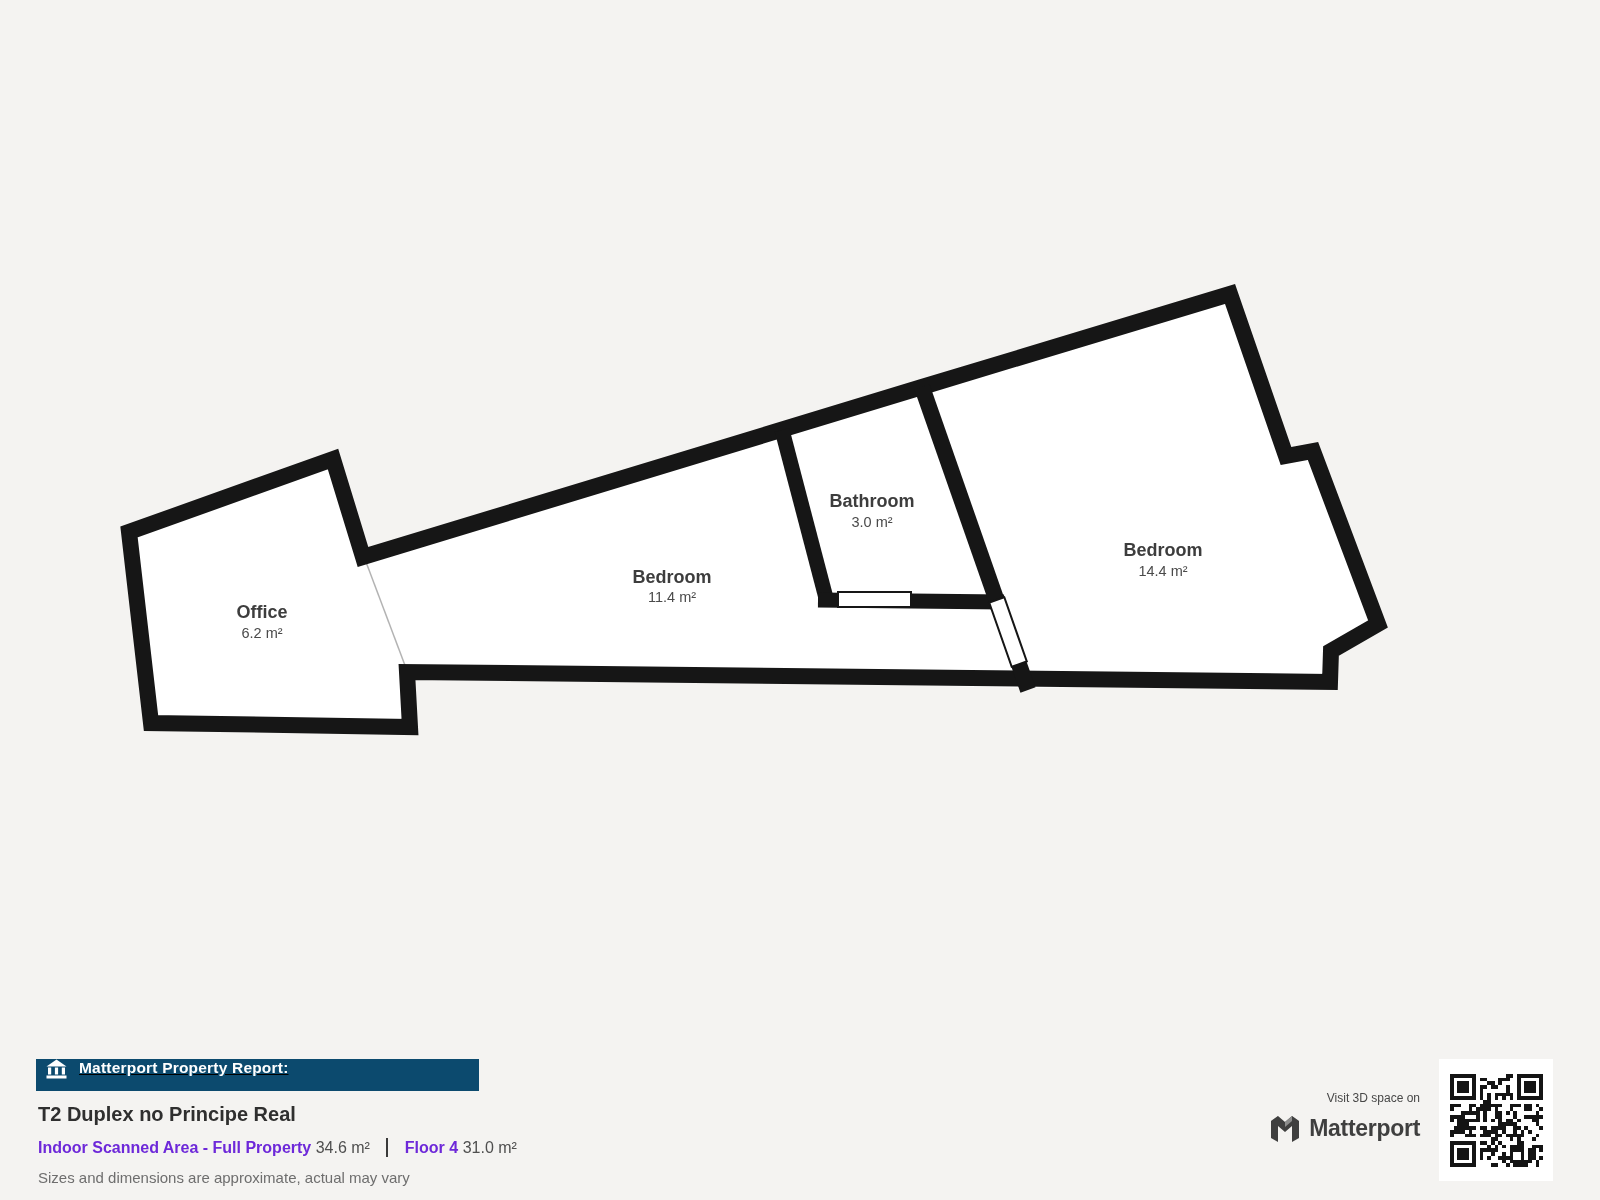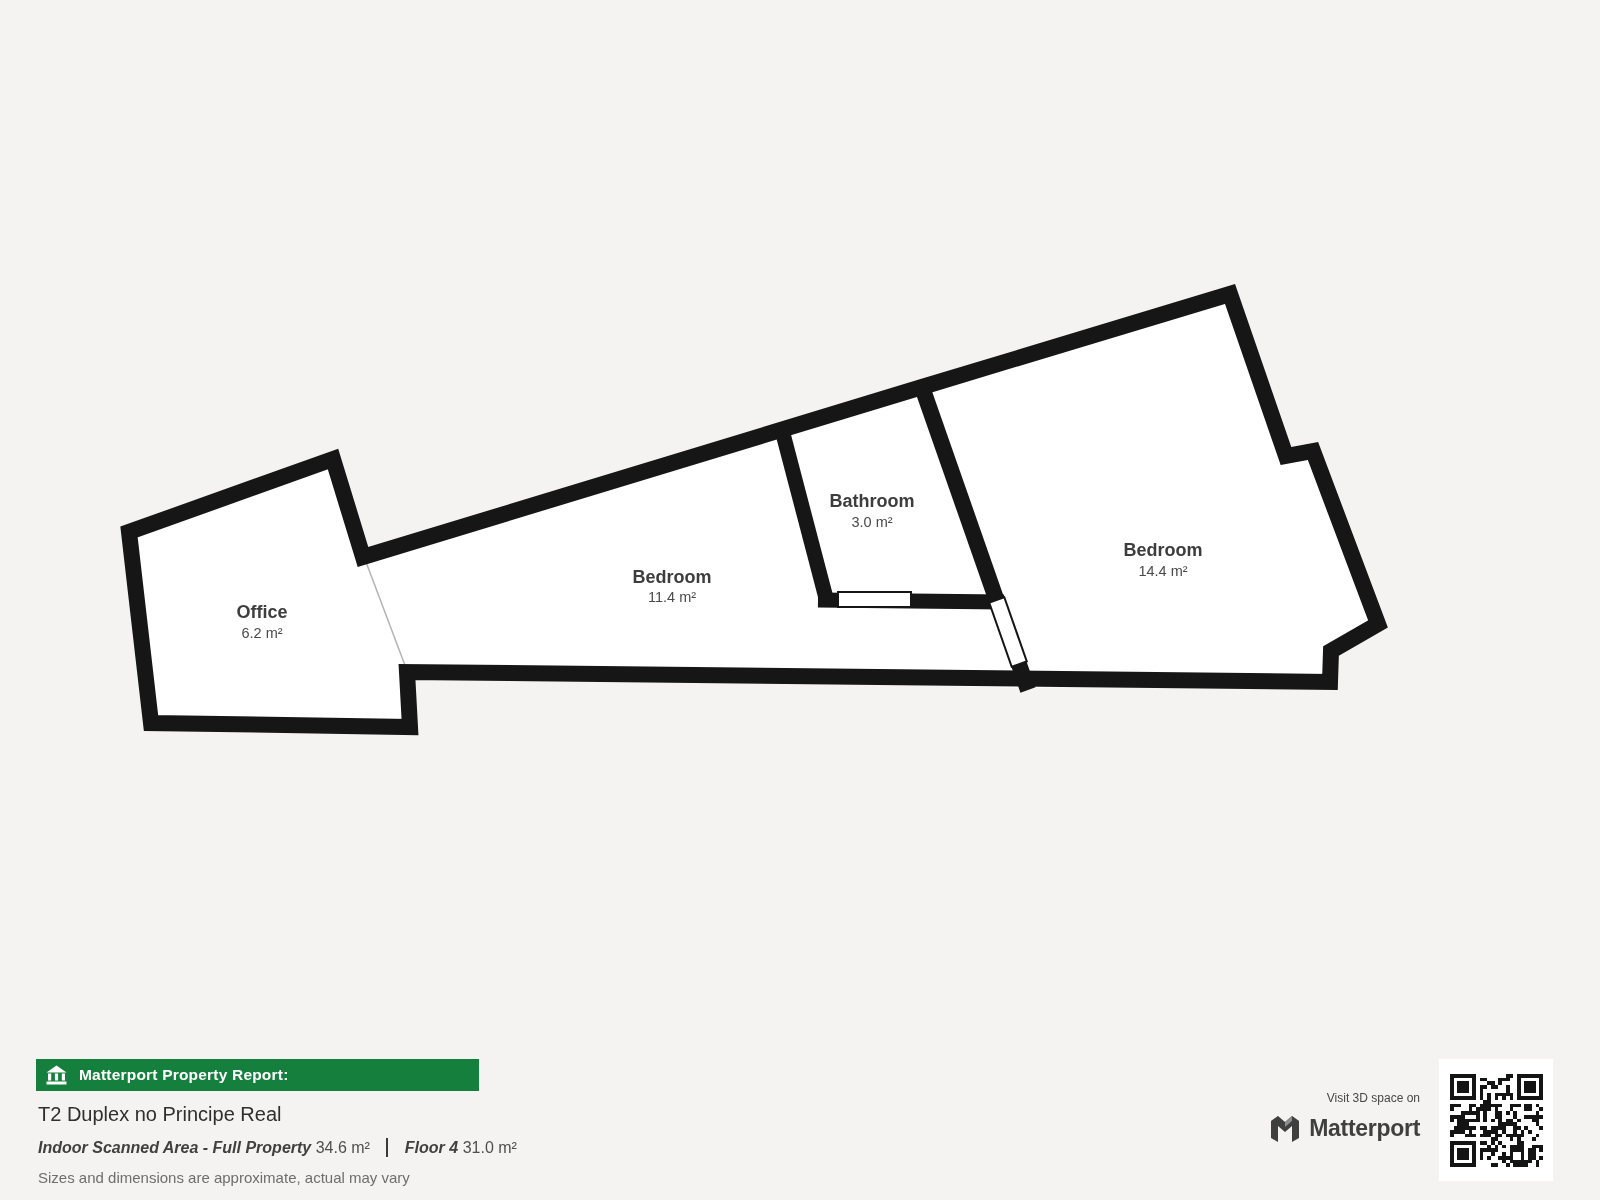--- a/index.html
+++ b/index.html
@@ -8,33 +8,33 @@
     background:#f4f3f1;
     font-family:"Liberation Sans", sans-serif;
   }
   .abs{position:absolute;}
   
   #plan-svg{left:0;top:0;width:1600px;height:1200px;}
   .room-name{font-weight:bold;font-size:18px;fill:#3d3d3d;text-anchor:middle;}
   .room-area{font-size:14.5px;fill:#4a4a4a;text-anchor:middle;}
   
   .report-bar{
-    left:36px;top:1059px;width:443px;height:32px;background:#15803d;
-    display:flex;align-items:center;padding-left:10px;box-sizing:border-box;
+    left:36px;top:1059px;width:443px;height:32px;background:#0c4a6e;
+    display:flex;align-items:flex-start;padding-left:10px;box-sizing:border-box;text-decoration:underline;
   }
   .report-bar .bar-label{
     color:#ffffff;font-weight:bold;font-size:15.5px;margin-left:12px;letter-spacing:.2px;
   }
   .report-title{
-    left:38px;top:1104px;font-size:20px;font-weight:normal;color:#2f2f2f;line-height:1;
+    left:38px;top:1104px;font-size:20px;font-weight:bold;color:#2f2f2f;line-height:1;
   }
   .report-info{
     left:38px;top:1139px;font-size:16px;color:#4f4f4f;line-height:1;white-space:nowrap;
   }
-  .report-info b{color:#404040;font-style:italic;}
+  .report-info b{color:#6d28d9;}
   .info-divider{
     display:inline-block;width:2px;height:19px;background:#3a3a3a;
     vertical-align:middle;margin:0 12px;transform:translateY(-1px);
   }
   .report-disclaimer{
     left:38px;top:1168px;font-size:15px;color:#6e6e6e;line-height:1.3;
   }
   
   .visit-text{
     top:1092px;right:180px;font-size:12px;color:#474747;line-height:1;

